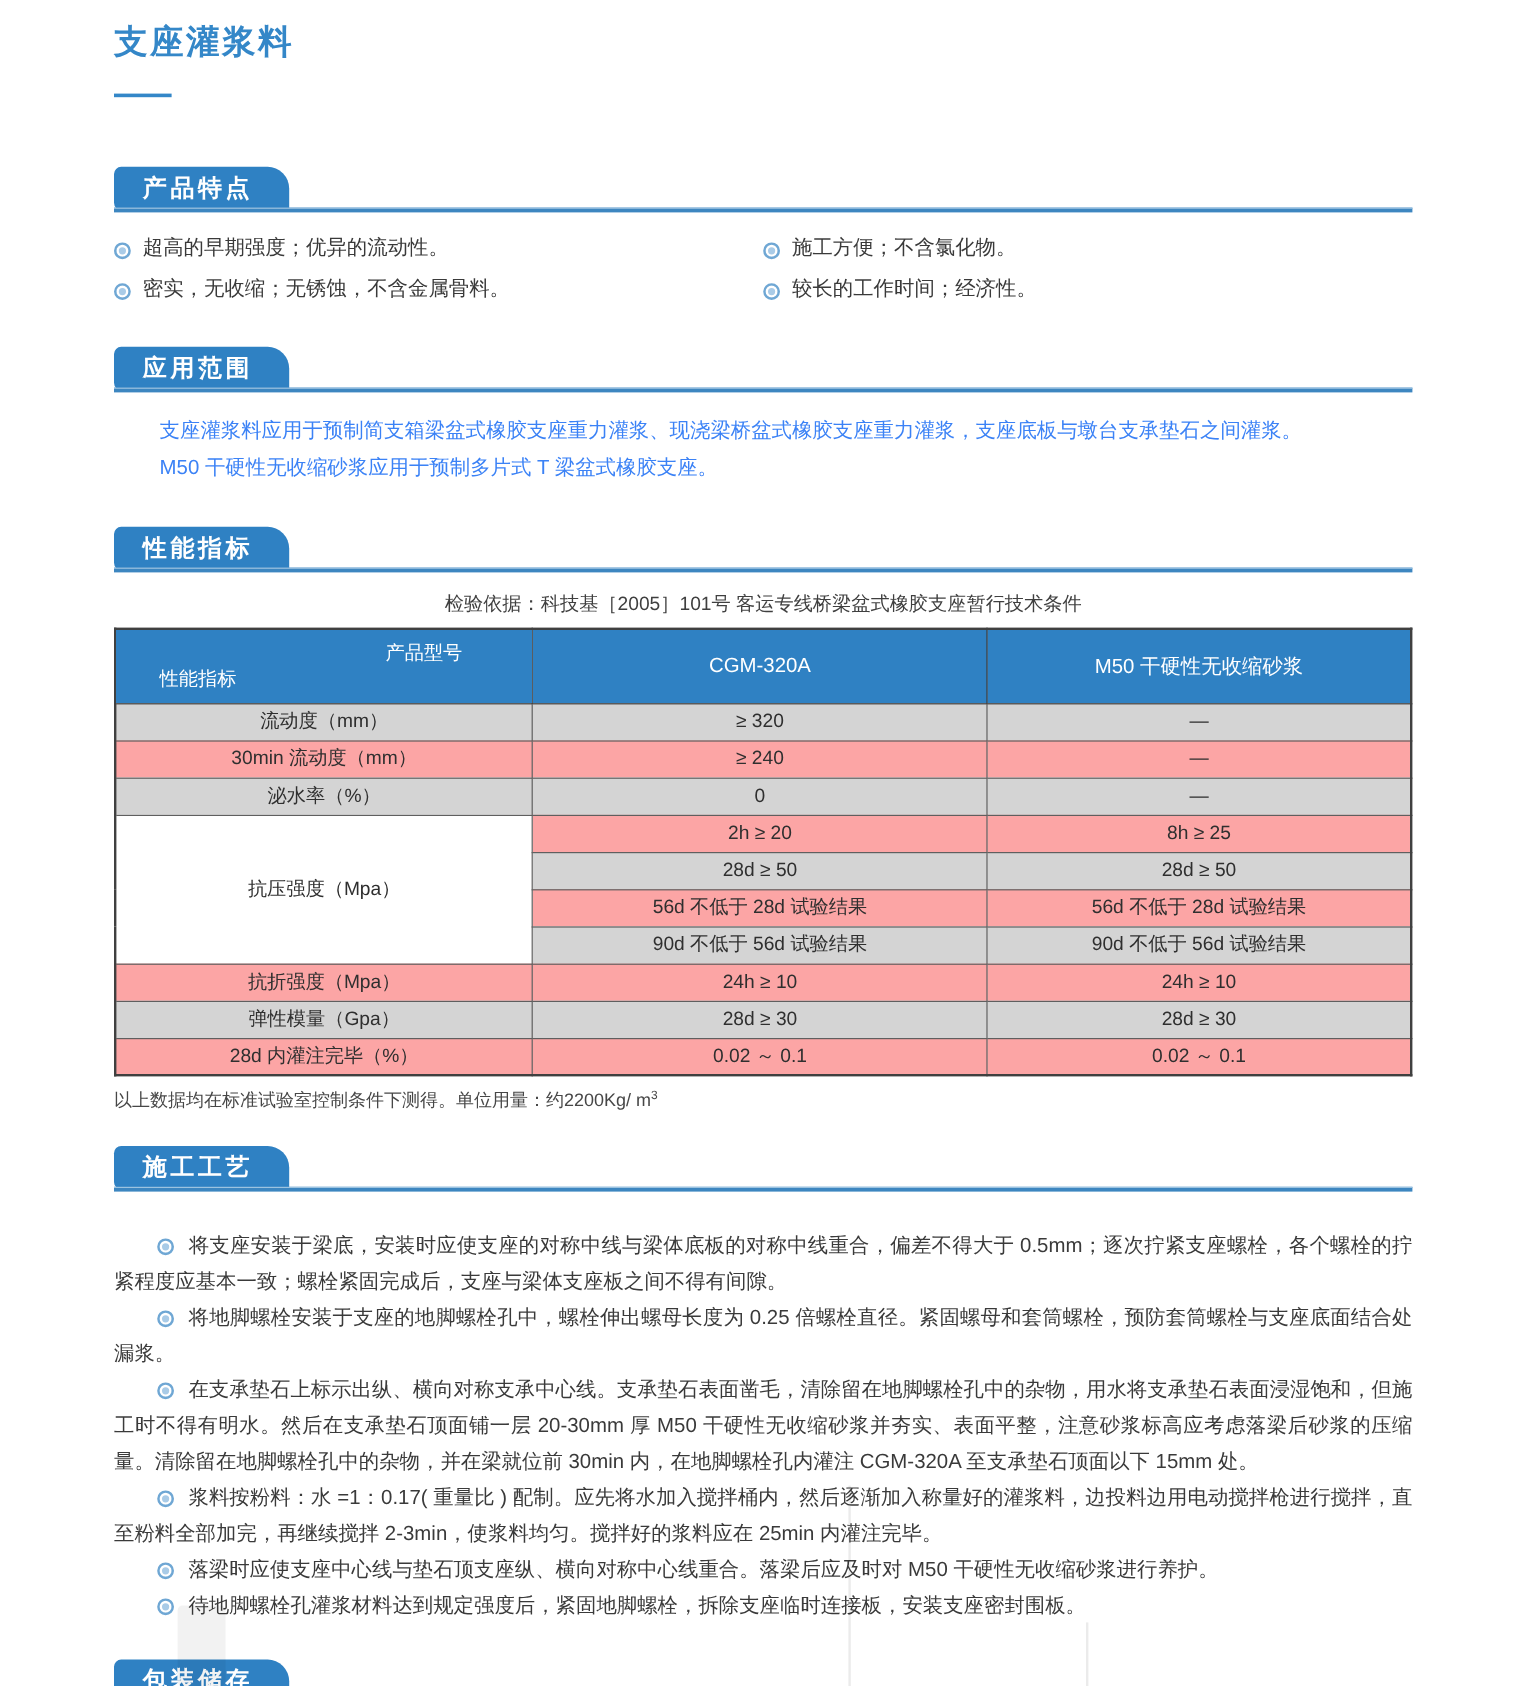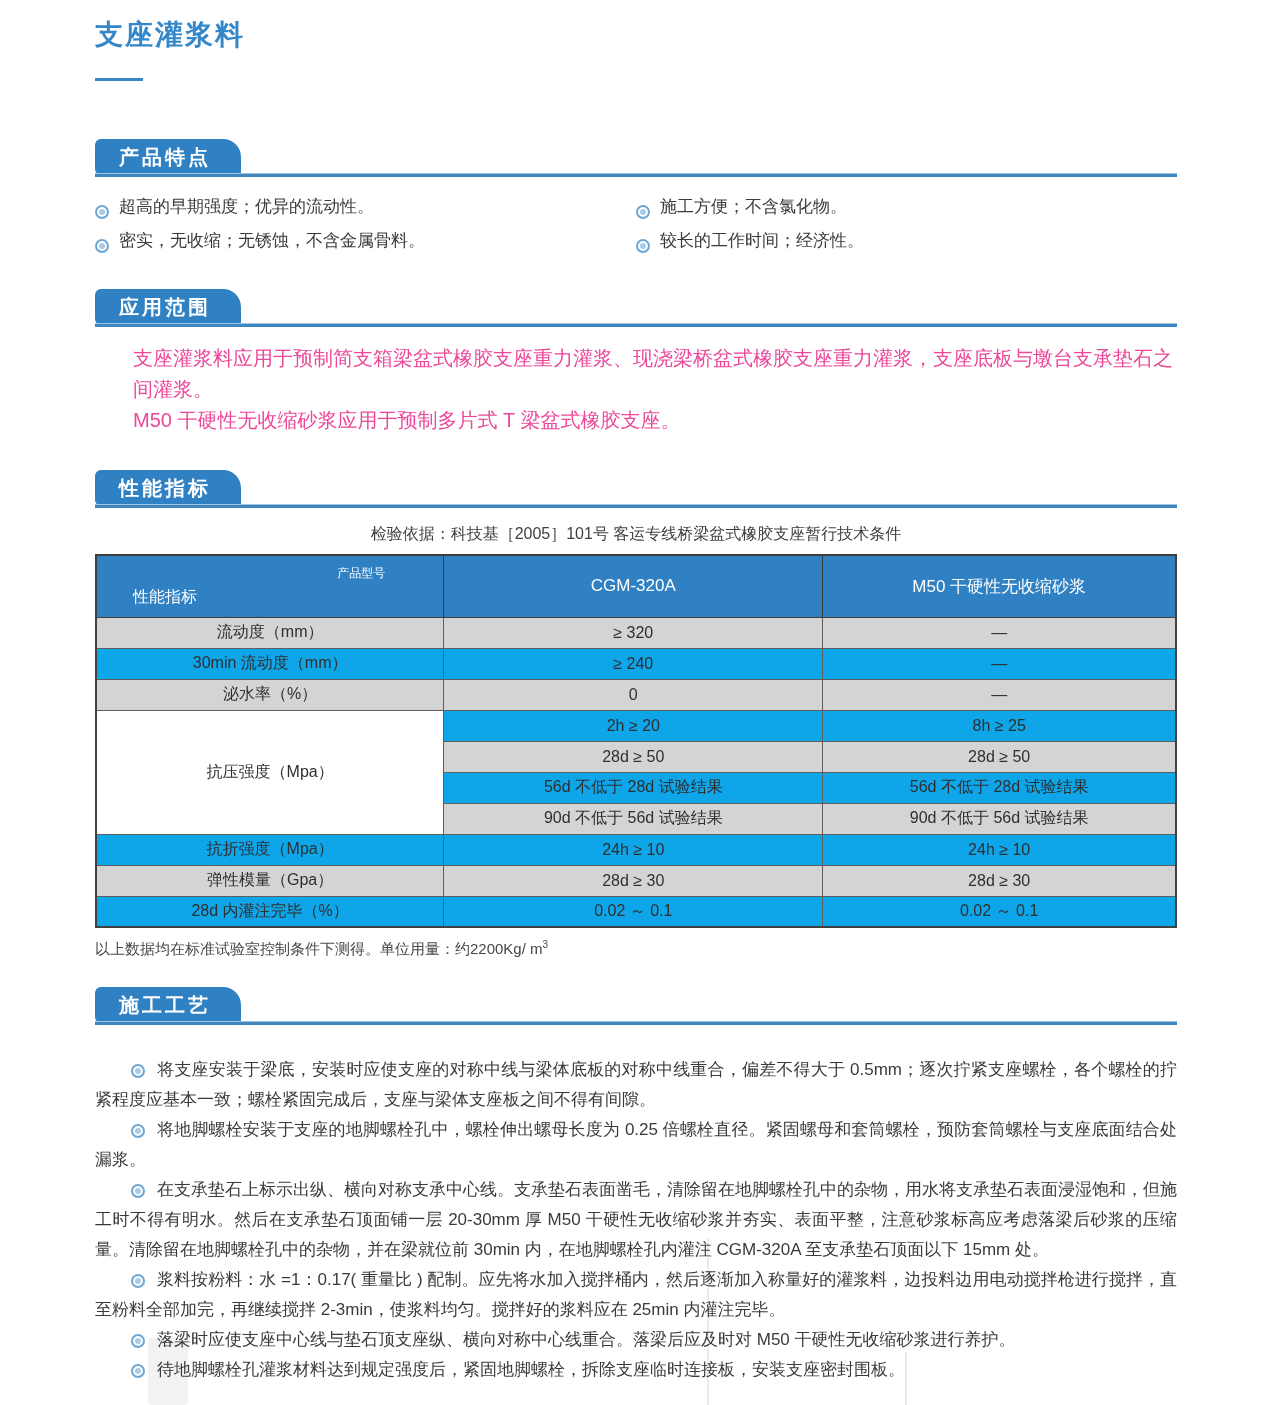--- a/index.html
+++ b/index.html
@@ -40,55 +40,55 @@
   
   .ring {
     display:inline-block; width:14px; height:14px;
     border:2px solid #6fa7d4; border-radius:50%;
     box-shadow: inset 0 0 0 2px #ffffff, inset 0 0 0 6px #a9cbe7;
     vertical-align:-3px; margin-right:10px; flex:none;
   }
 
   
   .features { margin-top:16px; display:grid; grid-template-columns:1fr 1fr; column-gap:0; }
-  .feat-col .feat-item { display:flex; align-items:flex-end; margin-bottom:10px; font-size:17px; line-height:24px; color:#3a3a3a; }
+  .feat-col .feat-item { display:flex; align-items:center; margin-bottom:10px; font-size:17px; line-height:24px; color:#3a3a3a; }
   .feat-col .feat-item .ring { margin-top:3px; }
 
   
   .app-lines { margin-top:14px; padding-left:38px; }
-  .app-lines p { margin:0; font-size:20px; line-height:31px; color:#ec4899; }
+  .app-lines p { margin:0; font-size:17px; line-height:31px; color:#3b82f6; }
 
   
   .basis { margin-top:14px; text-align:center; font-size:16px; color:#3f3f3f; }
   table.perf {
     margin-top:9px; width:100%;
     border-collapse:collapse;
     border:2px solid #404040;
     table-layout:fixed;
   }
   table.perf td {
     border:1px solid #5f5f5f;
     text-align:center; vertical-align:middle;
     font-size:16px; color:#2f2f2f;
     height:31px; padding:2px 4px;
   }
   table.perf tr.shade td { background:#d4d4d4; }
-  table.perf tr.plain td { background:#0ea5e9; }
+  table.perf tr.plain td { background:#fca5a5; }
   table.perf td.rowspan-cell { background:#ffffff !important; }
   table.perf .hdr td {
     background:#2f81c3; color:#ffffff;
     font-size:17px; height:62px; border-color:#3c3c3c;
   }
   td.diag {
     position:relative;
     background-image:linear-gradient(to bottom right,
       rgba(0,0,0,0) calc(50% - 1px), #2b3a4a calc(50% - 1px),
       #2b3a4a calc(50% + 1px), rgba(0,0,0,0) calc(50% + 1px));
   }
-  .diag .corner-top { position:absolute; top:9px; right:58px; font-size:12px; }
+  .diag .corner-top { position:absolute; top:9px; right:58px; font-size:16px; }
   .diag .corner-bottom { position:absolute; bottom:9px; left:36px; font-size:16px; }
   .col-1 { width:32.2%; } .col-2 { width:35.1%; } .col-3 { width:32.7%; }
 
   .tbl-note { margin-top:11px; font-size:15px; color:#474747; }
   .tbl-note sup { font-size:10px; }
 
   
   .construction { margin-top:28px; }
   .construction p {
     margin:0; font-size:17px; line-height:30px;

